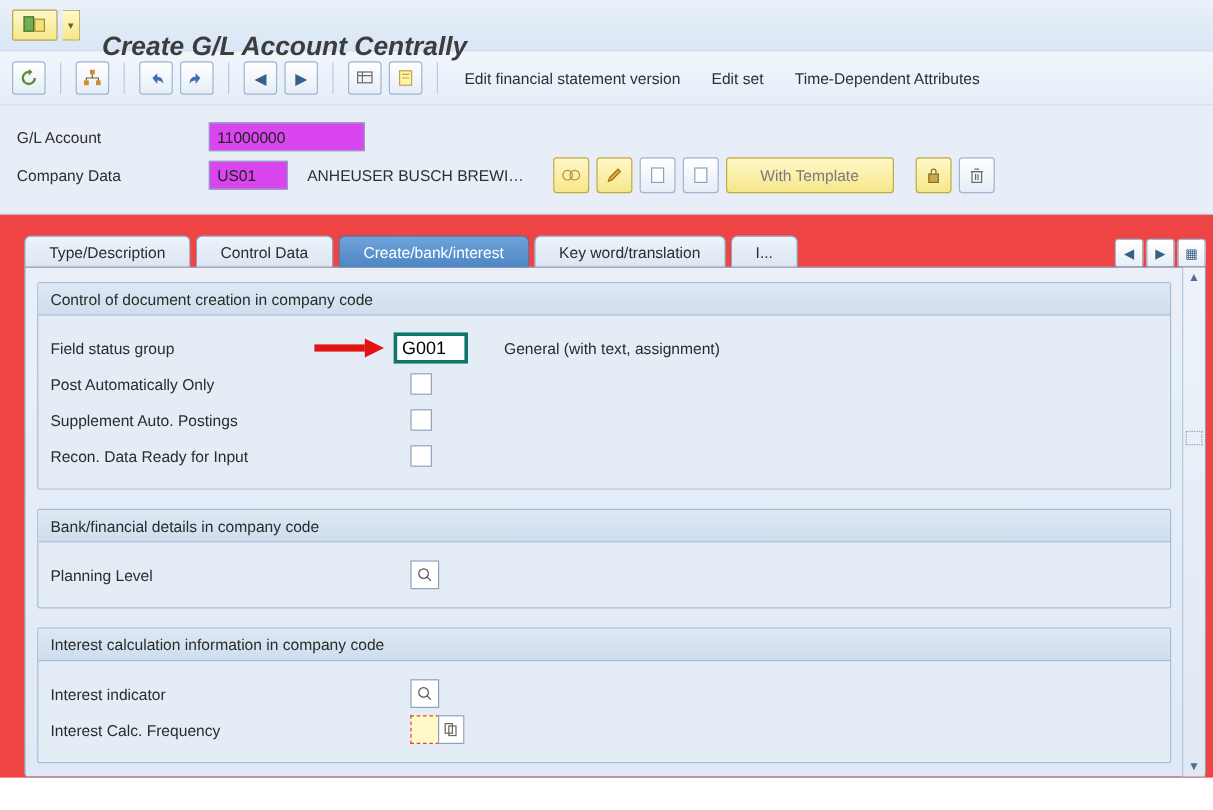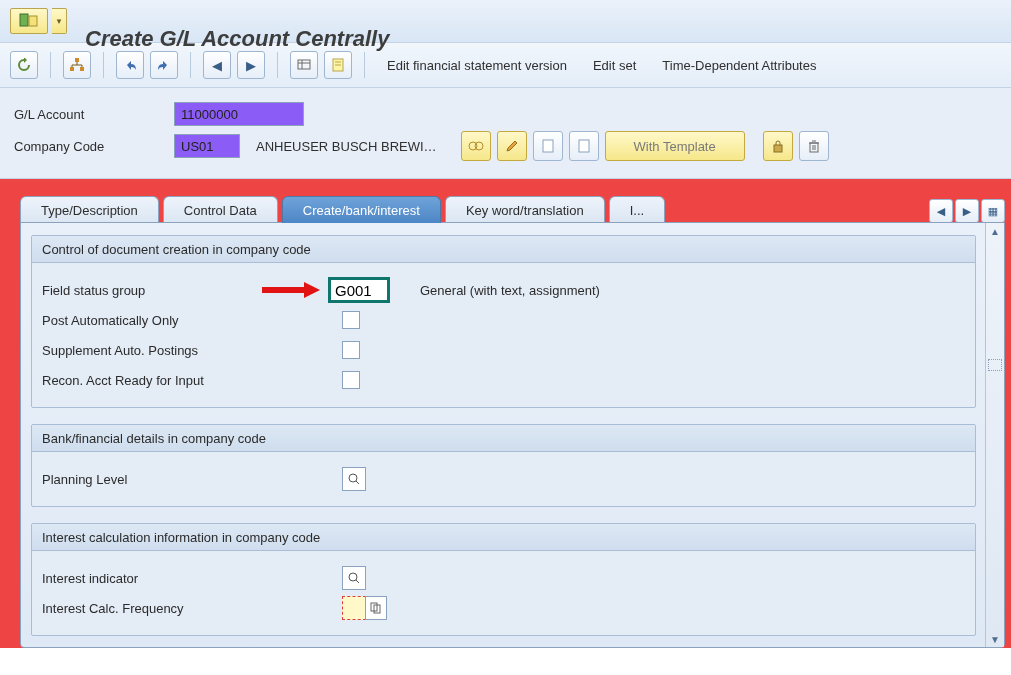--- a/index.html
+++ b/index.html
@@ -41,21 +41,21 @@
   .tbar-link{color:#2f2f2f;padding:0 10px;cursor:default;white-space:nowrap;}
 
   
   .header-form{
     background:#e7eef7;padding:10px 14px 16px 14px;
     border-bottom:1px solid #c2d3e6;
   }
   .hf-row{display:flex;align-items:center;height:32px;}
   .hf-label{width:160px;color:#2d2d2d;}
   .hf-input{
-    height:22px;border:1px solid #8aa2bd;background:#8b5cf6;padding:0 6px;font-size:13px;
+    height:22px;border:1px solid #8aa2bd;background:#d946ef;padding:0 6px;font-size:13px;
     color:#222;font-family:inherit;
   }
   .hf-desc{margin-left:16px;color:#2f2f2f;}
   .hdr-btn{
     width:28px;height:28px;border:1px solid #c4a93f;border-radius:3px;
     background:linear-gradient(#fff8c8,#f6e78a);
     display:flex;align-items:center;justify-content:center;margin-left:6px;color:#6a5d22;cursor:default;
   }
   .hdr-btn.gray{border-color:#9fb6d1;background:linear-gradient(#ffffff,#e6eef8);color:#4b4b4b;}
   .hdr-wide{
@@ -189,21 +189,21 @@
   <span class="tbar-link">Edit set</span>
   <span class="tbar-link">Time-Dependent Attributes</span>
 </div>
 
 <div class="header-form">
   <div class="hf-row">
     <div class="hf-label">G/L Account</div>
     <input class="hf-input" style="width: 116px;" value="11000000">
   </div>
   <div class="hf-row">
-    <div class="hf-label">Company Code</div>
+    <div class="hf-label">Company Data</div>
     <input class="hf-input" style="width: 52px;" value="US01">
     <div class="hf-desc">ANHEUSER BUSCH BREWI…</div>
 
     <div style="width:18px"></div>
     <div class="hdr-btn">
       <svg width="16" height="12">
           <ellipse cx="5" cy="6" rx="4" ry="4" fill="none" stroke="#b58f2a"></ellipse>
           <ellipse cx="11" cy="6" rx="4" ry="4" fill="none" stroke="#b58f2a"></ellipse>
         </svg>
     </div>
@@ -282,21 +282,21 @@
         </div>
         <div class="g-row">
           <div class="g-label">Post Automatically Only</div>
           <div class="g-check"></div>
         </div>
         <div class="g-row">
           <div class="g-label">Supplement Auto. Postings</div>
           <div class="g-check"></div>
         </div>
         <div class="g-row">
-          <div class="g-label">Recon. Acct Ready for Input</div>
+          <div class="g-label">Recon. Data Ready for Input</div>
           <div class="g-check"></div>
         </div>
       </div>
     </div>
 
     <div class="group">
       <div class="group-hd">Bank/financial details in company code</div>
       <div class="group-body">
         <div class="g-row">
           <div class="g-label">Planning Level</div>

